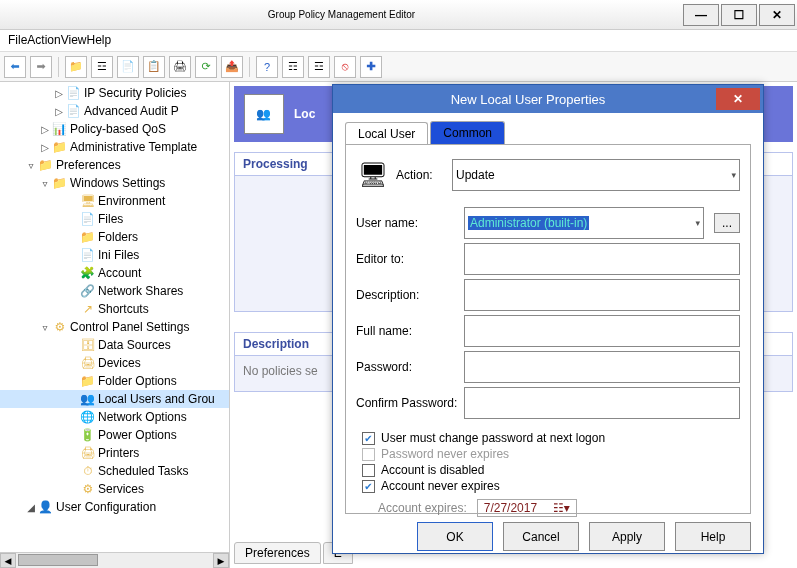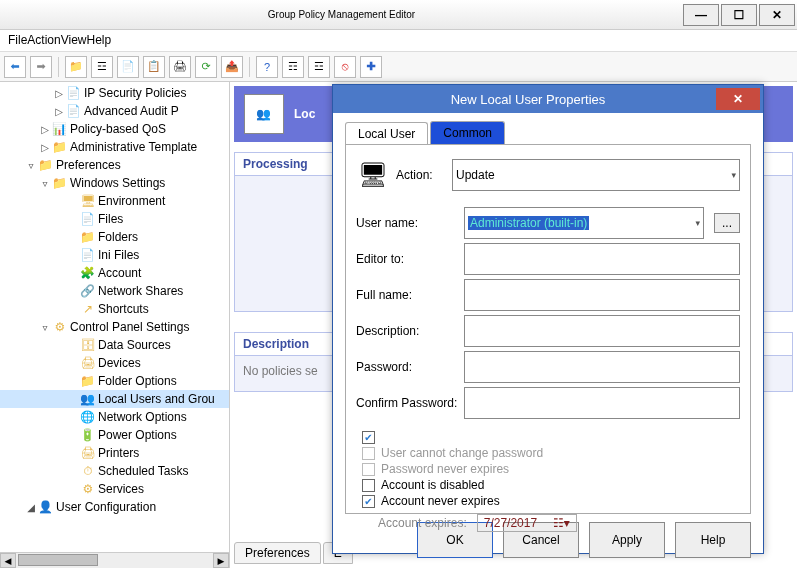--- a/index.html
+++ b/index.html
@@ -71,21 +71,21 @@
 .row .sel .dd{font-size:9px;color:#555;}
 .row .dots{width:26px;height:20px;border:1px solid #888;background:#eee;display:flex;align-items:center;justify-content:center;margin-left:4px;}
 .pcico{width:34px;height:30px;display:flex;align-items:center;justify-content:center;font-size:24px;}
 .chk{display:flex;align-items:center;gap:6px;margin:2px 0 2px 6px;}
 .chk .box{width:13px;height:13px;border:1px solid #666;display:flex;align-items:center;justify-content:center;font-size:10px;color:#2a7ad1;background:#fff;}
 .chk.disabled{color:#999;}
 .chk.disabled .box{border-color:#bbb;}
 .expires{display:flex;align-items:center;gap:10px;margin:6px 0 0 22px;color:#888;}
 .expires .dt{border:1px solid #aaa;padding:1px 6px;display:flex;align-items:center;gap:16px;color:#7f1d1d;}
 .dialog .btns{display:flex;justify-content:flex-end;gap:10px;padding:0 12px 10px 0;}
-.dialog .btns button{width:76px;height:36px;border:1px solid #888;background:#eee;}
+.dialog .btns button{width:76px;height:29px;border:1px solid #888;background:#eee;}
 .dialog .btns button.def{border:1px solid #2a62c9;}
 </style>
 </head>
 <body>
 
 <div class="titlebar">
   <div class="title">Group Policy Management Editor</div>
   <div class="btns">
     <div class="btn min"></div>
     <div class="btn max"></div>
@@ -301,44 +301,41 @@
         <span class="dd">▾</span>
       </div>
       <div class="dots">...</div>
     </div>
 
     <div class="row">
         <div class="lbl">Editor to:</div>
         <input type="text" style="">
       </div>
     <div class="row">
+        <div class="lbl">Description:</div>
+        <input type="text" style="">
+      </div>
+    <div class="row">
         <div class="lbl">Full name:</div>
-        <input type="text" style="">
-      </div>
-    <div class="row">
-        <div class="lbl">Description:</div>
         <input type="text" style="">
       </div>
     <div class="row">
         <div class="lbl">Password:</div>
         <input type="text" style="">
       </div>
     <div class="row">
         <div class="lbl">Confirm Password:</div>
         <input type="text" style="">
       </div>
 
     <div style="height:6px"></div>
 
     <div class="chk">
         <div class="box">✔</div>
-      </div>
-    <div class="chk disabled">
-        <div class="box"></div>
-        <span>User cannot change password</span>
+        <span>User must change password at next logon</span>
       </div>
     <div class="chk disabled">
         <div class="box"></div>
         <span>Password never expires</span>
       </div>
     <div class="chk">
         <div class="box"></div>
         <span>Account is disabled</span>
       </div>
     <div class="chk">

